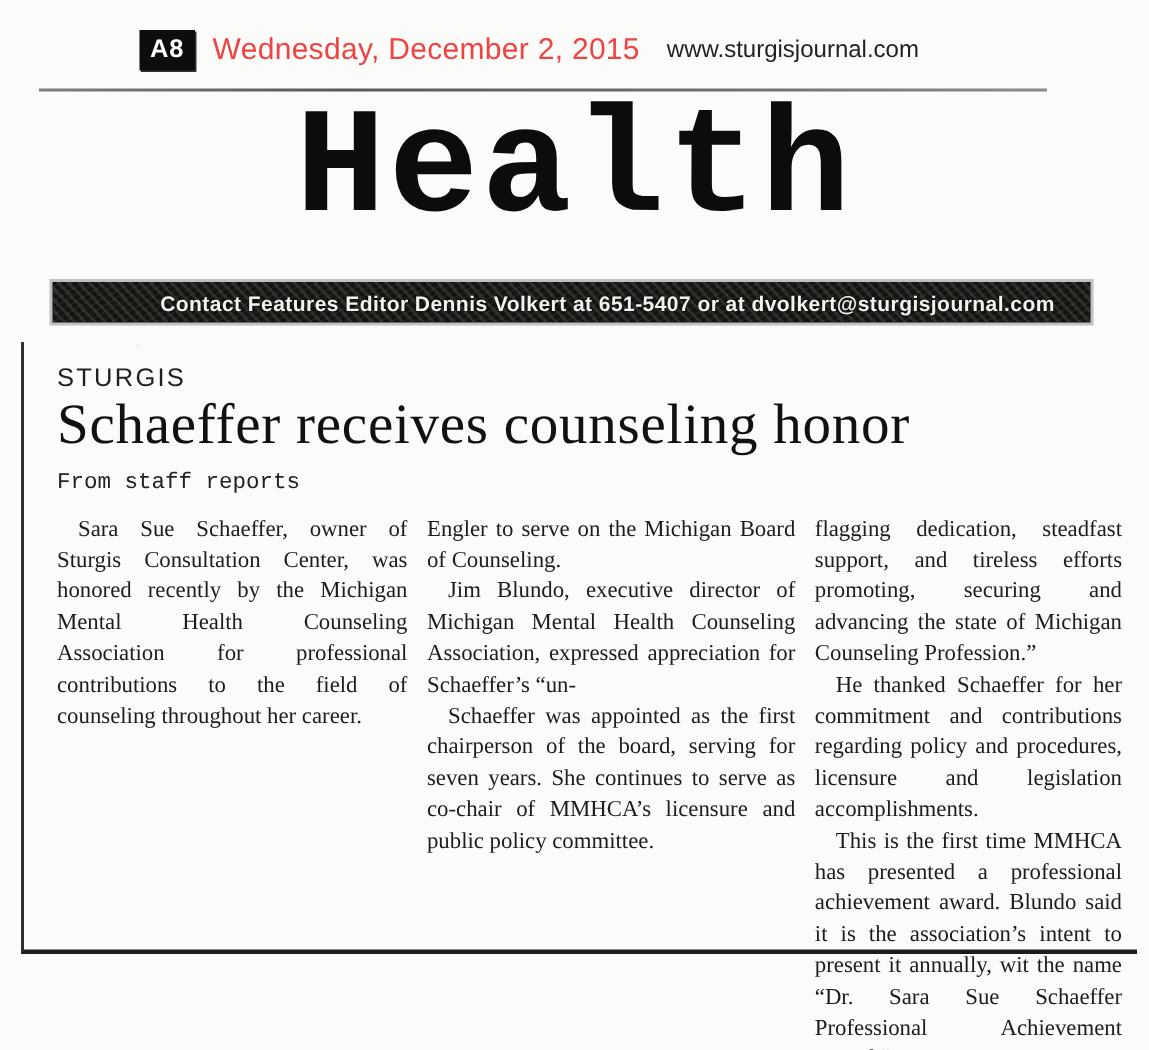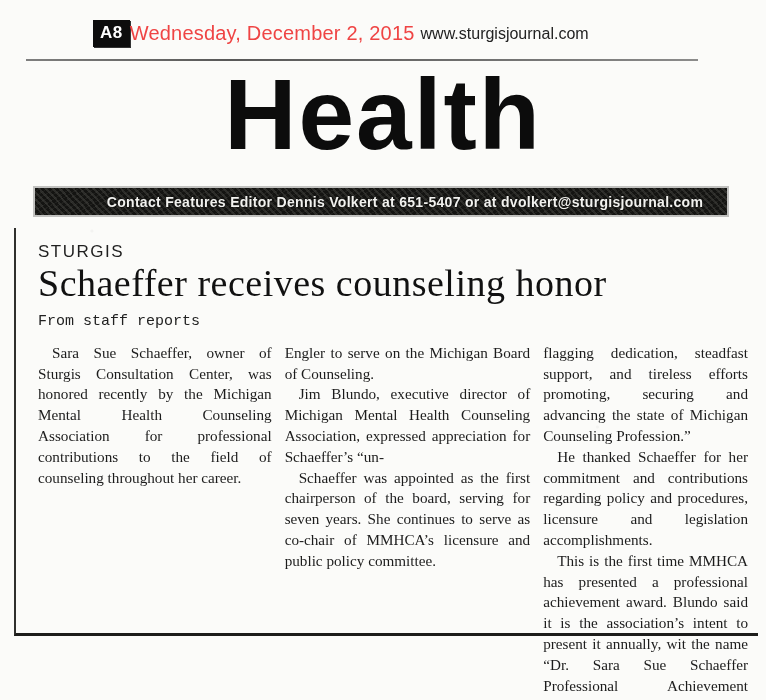--- a/index.html
+++ b/index.html
@@ -11,32 +11,32 @@
     position:relative;
     overflow:hidden;
   }
   .scan-noise { position:absolute; inset:0; pointer-events:none;
     background:
       radial-gradient(circle at 12% 33%, rgba(0,0,0,.03) 0 1px, transparent 2px),
       radial-gradient(circle at 78% 61%, rgba(0,0,0,.03) 0 1px, transparent 2px);
   }
 
   
-  .top-header { position:absolute; top:20px; left:93px; display:flex; align-items:center; 
+  .top-header { position:absolute; top:20px; left:93px; display:flex; align-items:center; gap:12px;
     font-family:"Liberation Sans", sans-serif; }
   .page-badge { background:#0d0d0d; color:#fff; font-weight:bold; font-size:17px;
     padding:3px 7px 4px; letter-spacing:.5px; box-shadow:1px 1px 0 #333; }
   .date-line { font-size:20px; color:#ef4444; letter-spacing:.2px; }
   .site-line { font-size:16px; color:#222; margin-left:6px; }
   .header-rule { position:absolute; top:59px; left:26px; width:672px; height:2px;
     background:linear-gradient(90deg,#555 0%,#222 30%,#444 70%,#666 100%); opacity:.75; }
 
   
   .masthead { position:absolute; top:62px; left:0; width:100%; text-align:center; }
-  .masthead-title { font-family:Liberation Sans, sans-serif; font-weight:bold;
+  .masthead-title { font-family:Liberation Mono, monospace; font-weight:bold;
     font-size:100px; line-height:1.05; color:#0c0c0c; letter-spacing:2px; }
 
   
   .contact-bar { position:absolute; top:188px; left:35px; width:692px; height:27px;
     background:#141412;
     background-image:repeating-linear-gradient(47deg, rgba(90,90,85,.35) 0 2px, transparent 2px 5px),
                      repeating-linear-gradient(-31deg, rgba(60,60,55,.3) 0 1px, transparent 1px 4px);
     display:flex; align-items:center; justify-content:center;
     box-shadow:0 0 0 2px rgba(20,20,18,.25);
   }

